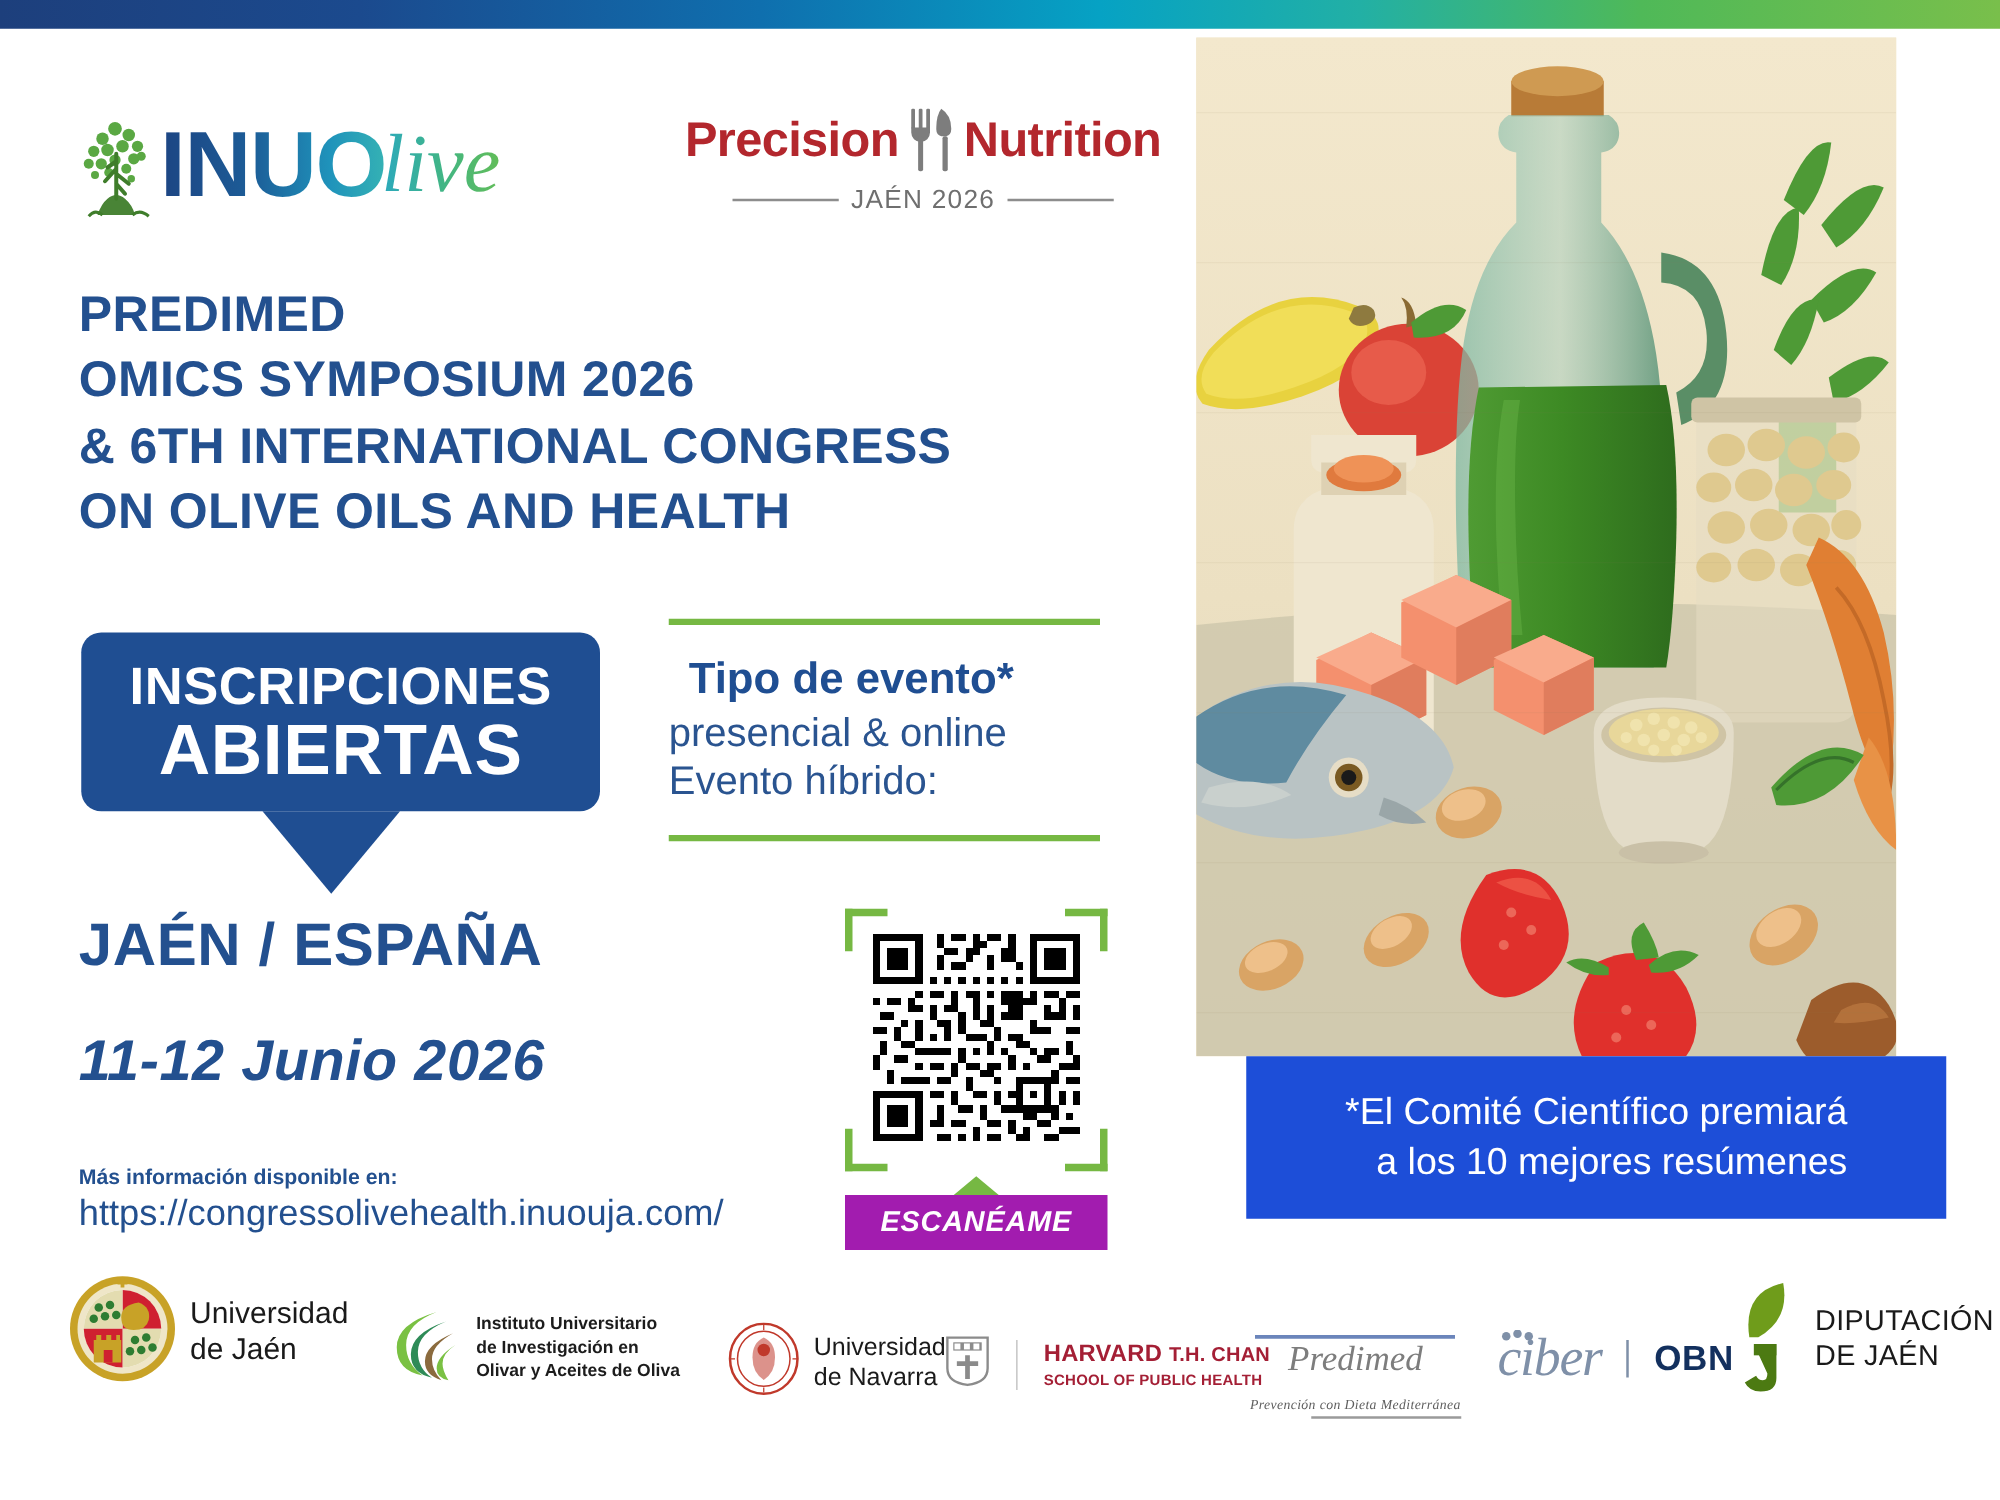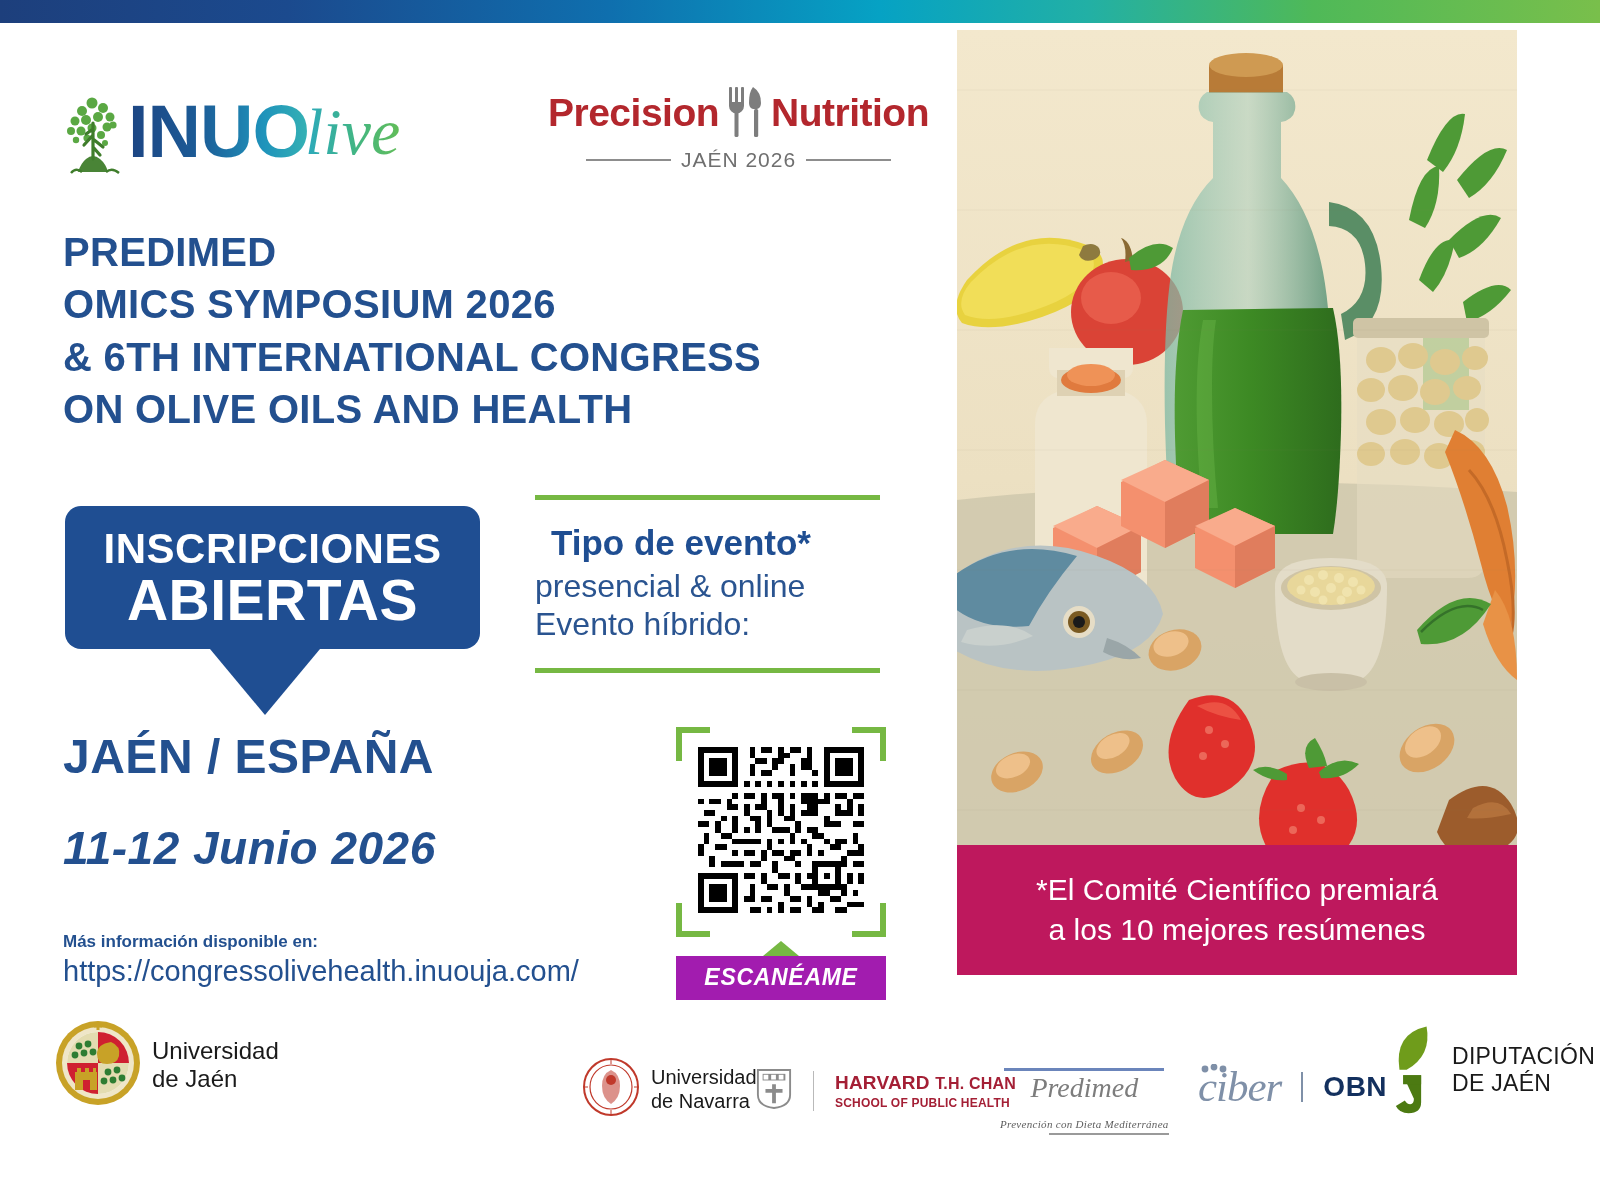--- a/index.html
+++ b/index.html
@@ -84,22 +84,22 @@
   .qrcanvas { position:absolute; left:22px; top:20px; width:166px; height:166px; background:#fff; }
   .scan-wrap { margin-top:4px; position:relative; width:210px; }
   .scan-tip { width:0; height:0; margin:0 auto; border-left:18px solid transparent;
               border-right:18px solid transparent; border-bottom:15px solid #76b843; }
   .scan-btn { background:#a21caf; color:#fff; text-align:center; font-size:23px;
               font-weight:bold; letter-spacing:0.7px; padding:8px 0 9px 0;font-style:italic; }
 
   
   .imgpanel { position:absolute; left:957px; top:30px; width:560px; height:815px; overflow:hidden;
               background:#efe3c4; }
-  .note { position:absolute; left:957px; top:845px; width:560px; height:130px; background:#be185d;
-          color:#fff; display:flex; align-items:center; justify-content:center; text-align:center; }
+  .note { position:absolute; left:997px; top:845px; width:560px; height:130px; background:#1d4ed8;
+          color:#fff; display:flex; align-items:center; justify-content:center; text-align:right; }
   .note p { font-size:30px; line-height:1.32; }
   .flogo { display:flex; align-items:center; gap:11px; }
   .f1 { position:absolute; left:55px; top:1020px; }
   .f2 { position:absolute; left:308px; top:1044px; }
   .f3 { position:absolute; left:582px; top:1058px; }
   .f4 { position:absolute; left:756px; top:1068px; }
   .f5 { position:absolute; left:1000px; top:1068px; }
   .f6 { position:absolute; left:1198px; top:1068px; }
   .f7 { position:absolute; left:1385px; top:1022px; }
 
@@ -480,20 +480,35 @@
         <rect x="28" y="60" width="7" height="10" fill="#cf2030"></rect>
         <path d="M43 2 v8 M39 6 h8" stroke="#c8a227" stroke-width="3"></path>
       </svg>
     </span>
     <span class="uj-text">
       <span>Universidad</span><br>
       <span>de Jaén</span>
     </span>
   </div>
 
+  <div class="flogo f2">
+    <span>
+      <svg viewBox="0 0 66 66" width="62" height="62">
+        <path d="M44 6 q-34 10 -34 30 q0 20 22 24 q-14 -10 -14 -26 q0 -18 26 -28 z" fill="#7ac143"></path>
+        <path d="M52 14 q-30 10 -30 28 q0 16 18 20 q-12 -8 -12 -22 q0 -16 24 -26 z" fill="#2e8b57"></path>
+        <path d="M58 24 q-24 10 -24 24 q0 12 14 16 q-8 -8 -8 -18 q0 -12 18 -22 z" fill="#8b6b3e"></path>
+        <path d="M60 34 q-16 10 -16 20 q0 8 10 10 q-5 -8 -5 -14 q0 -9 11 -16 z" fill="#7ac143"></path>
+      </svg>
+    </span>
+    <span class="iu-text">
+      <span>Instituto Universitario</span><br>
+      <span>de Investigación en</span><br>
+      <span>Olivar y Aceites de Oliva</span>
+    </span>
+  </div>
 
   <div class="flogo f3">
     <span>
       <svg viewBox="0 0 58 58" width="58" height="58">
         <ellipse cx="29" cy="29" rx="27" ry="28" fill="none" stroke="#c0392b" stroke-width="2"></ellipse>
         <ellipse cx="29" cy="29" rx="21" ry="22" fill="none" stroke="#c0392b" stroke-width="1.2"></ellipse>
         <path d="M29 12 q9 4 9 16 q0 12 -9 18 q-9 -6 -9 -18 q0 -12 9 -16 z" fill="#c0392b" opacity=".55"></path>
         <circle cx="29" cy="22" r="5" fill="#c0392b"></circle>
         <g stroke="#c0392b" stroke-width="1" fill="none">
           <path d="M29 2 v4 M29 52 v4 M2 29 h4 M52 29 h4"></path>

